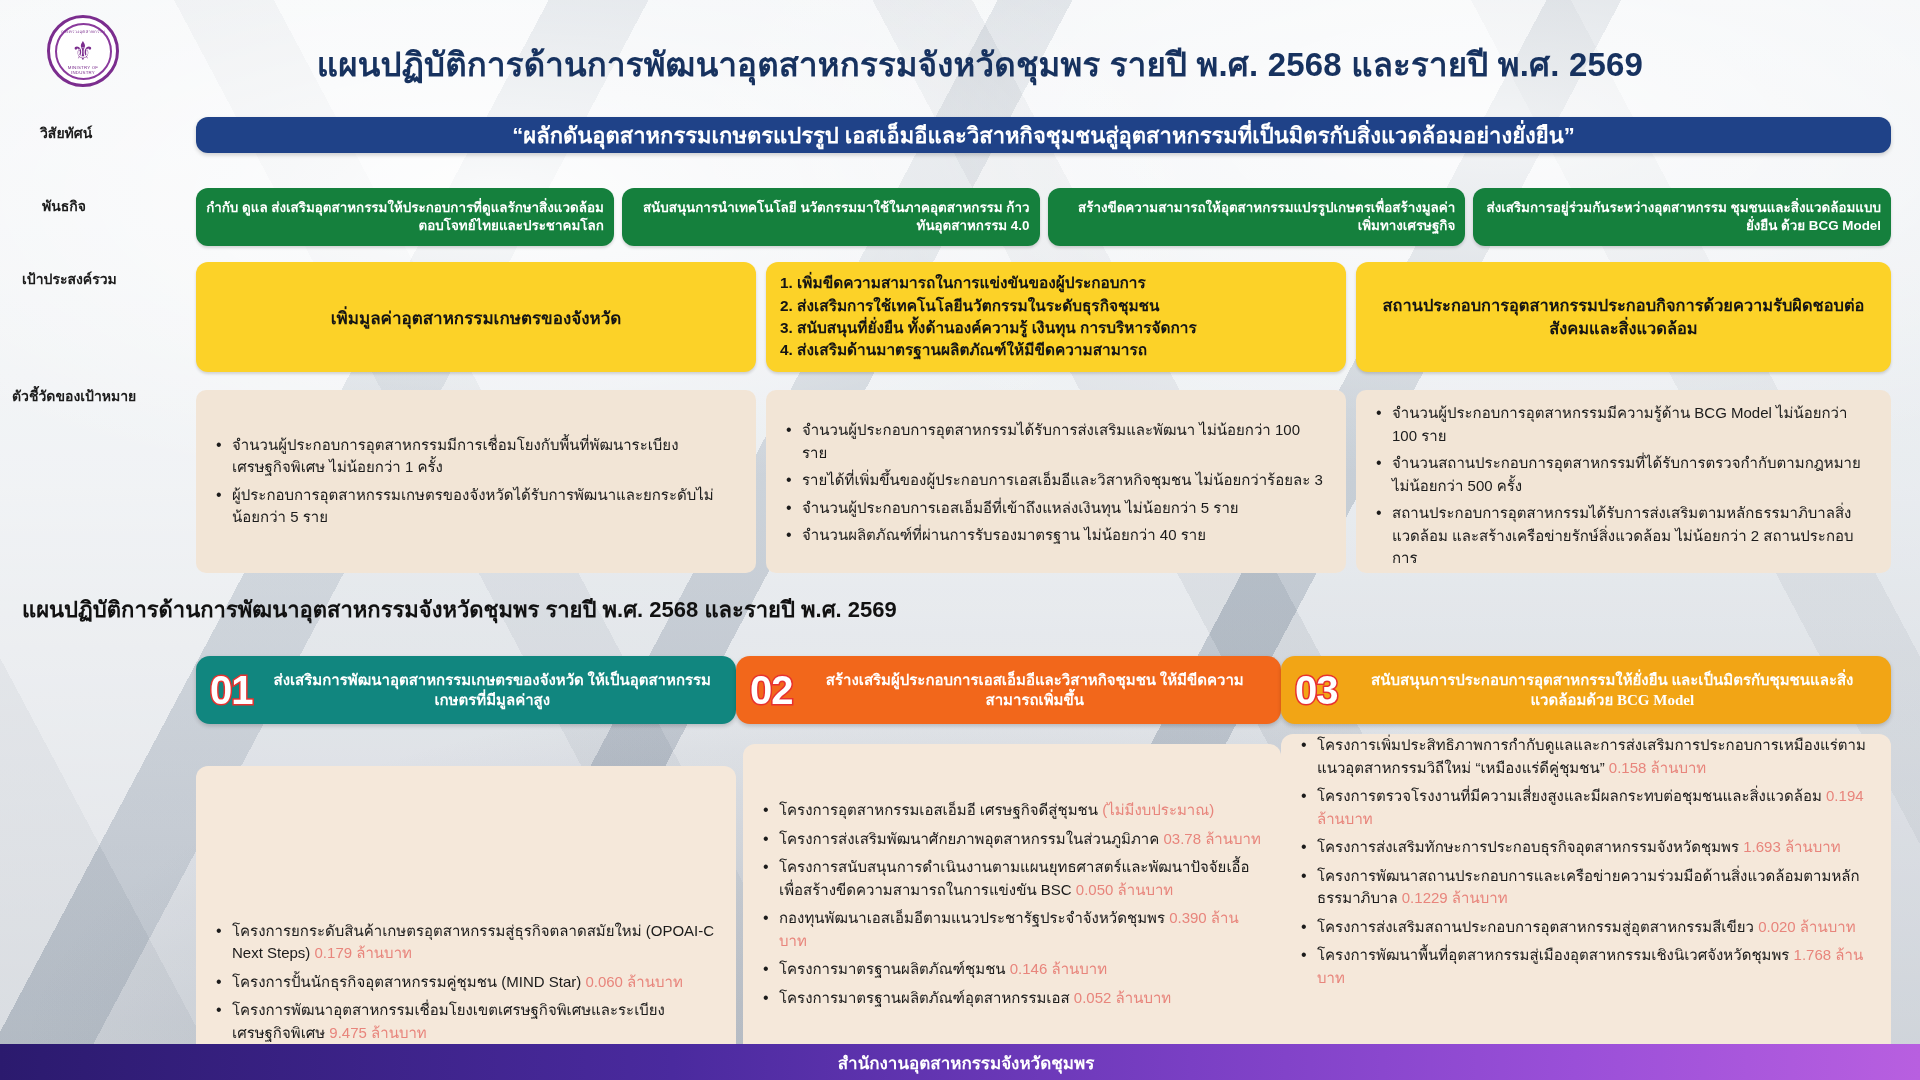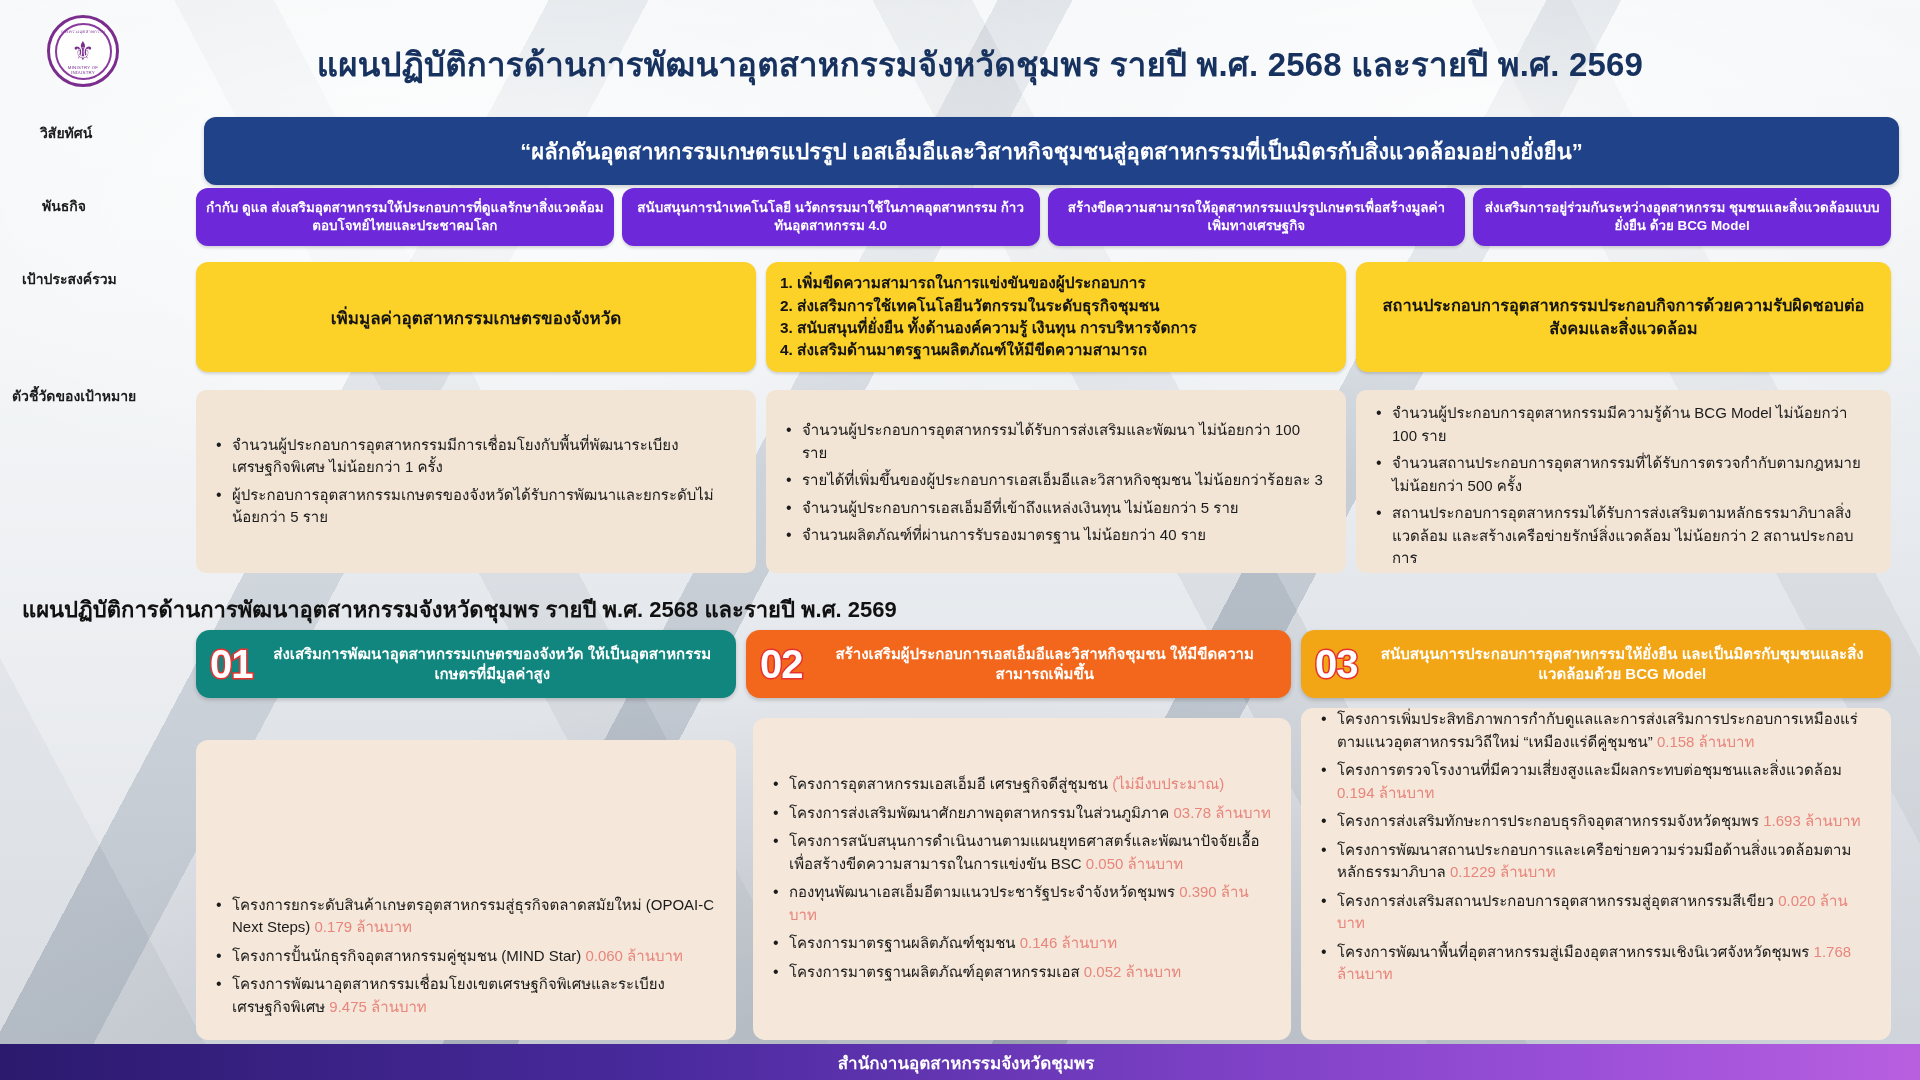--- a/index.html
+++ b/index.html
@@ -64,38 +64,38 @@
     font-size: 14px; font-weight: bold; color: #1b1b1b;
     white-space: nowrap;
   }
   .lbl-vision   { left: 40px;  top: 122px; }
   .lbl-mission  { left: 42px;  top: 195px; }
   .lbl-goal     { left: 22px;  top: 268px; }
   .lbl-kpi      { left: 12px;  top: 385px; }
 
   
   .vision {
-    position: absolute; left: 204px; top: 117px;
-    width: 1695px; height: 68px;
+    position: absolute; left: 196px; top: 117px;
+    width: 1695px; height: 36px;
     background: #1f4288; border-radius: 12px;
     display: flex; align-items: center; justify-content: center;
     color: #fff; font-size: 22px; font-weight: bold;
     box-shadow: 0 2px 4px rgba(0,0,0,.18);
   }
 
   
   .mission-row {
     position: absolute; left: 196px; top: 188px;
     width: 1695px; height: 58px;
     display: flex; gap: 8px;
   }
   .mission-box {
-    flex: 1; background: #6d28d9; border-radius: 12px;
-    display: flex; align-items: center; justify-content: center;
-    text-align: center; color: #fff;
+    flex: 1; background: #15803d; border-radius: 12px;
+    display: flex; align-items: center; justify-content: center;
+    text-align: right; color: #fff;
     font-size: 13.4px; font-weight: bold; line-height: 1.35;
     padding: 4px 10px;
     box-shadow: 0 2px 3px rgba(0,0,0,.15);
   }
 
   
   .goal-row {
     position: absolute; left: 196px; top: 262px;
     width: 1695px; height: 110px;
     display: flex; gap: 10px;
@@ -138,23 +138,23 @@
 
   
   .section-heading {
     position: absolute; left: 22px; top: 592px;
     font-size: 22px; font-weight: bold; color: #111;
     white-space: nowrap;
   }
 
   
   .strategies {
-    position: absolute; left: 196px; top: 630px;
+    position: absolute; left: 196px; top: 656px;
     width: 1695px; height: 410px;
-    display: flex; gap: 10px;
+    display: flex; 
   }
   .strat-col { display: flex; flex-direction: column; }
   .strat-col.s1 { width: 540px; }
   .strat-col.s2 { width: 545px; }
   .strat-col.s3 { flex: 1; }
 
   .strat-head {
     height: 68px; border-radius: 14px;
     display: flex; align-items: center; gap: 10px;
     padding: 0 14px;
@@ -167,21 +167,21 @@
   .strat-num {
     font-size: 40px; font-weight: bold; line-height: 1;
     color: #fff;
     -webkit-text-stroke: 3px #e8312f;
     paint-order: stroke fill;
     letter-spacing: -1px;
     flex: 0 0 auto;
   }
   .strat-title {
     color: #fff; font-weight: bold; font-size: 15px; line-height: 1.35;
-    text-align: center; flex: 1;
+    text-align: center; flex: 1; font-family: Liberation Serif, serif;
   }
 
   .strat-body {
     margin-top: 42px; flex: 1;
     background: #f5e8da; border-radius: 12px;
     padding: 16px 18px;
     display: flex; align-items: flex-end;
   }
   .strat-col.s2 .strat-body { margin-top: 20px; align-items: center; padding-top: 20px; margin-left: 7px; }
   .strat-col.s3 .strat-body { margin-top: 10px; align-items: flex-start; padding-top: 0; }

